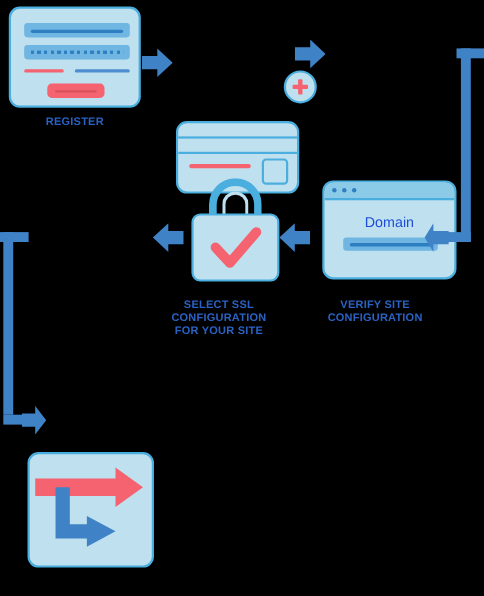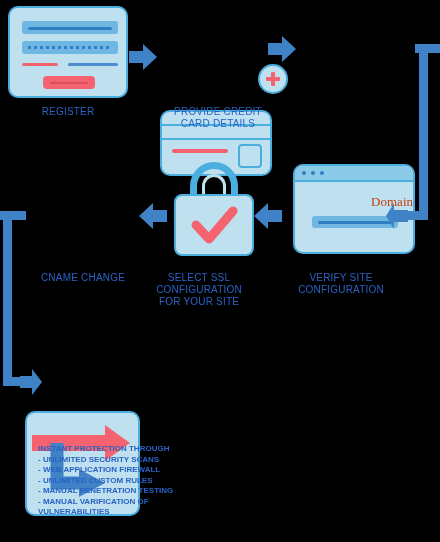--- a/index.html
+++ b/index.html
@@ -6,21 +6,21 @@
   body{width:440px;height:542px;position:relative;overflow:hidden;
        font-family:"Liberation Sans",sans-serif;}
   .stage{position:absolute;left:0;top:0;width:440px;height:542px;}
   .node{position:absolute;}
   .card{
     background:#bfe0ef;border:2px solid #4aaede;border-radius:10px;
     box-sizing:border-box;position:relative;
   }
   .label{
     position:absolute;text-align:center;color:#2a62c4;
-    font-weight:normal;font-size:10px;line-height:12px;letter-spacing:.2px;
+    font-weight:bold;font-size:10px;line-height:12px;letter-spacing:.2px;
     text-transform:uppercase;
   }
   
   #n-register{left:8px;top:6px;width:120px;height:92px;}
   .field{position:absolute;background:#6fb6e2;border-radius:3px;}
   .field .bar{position:absolute;left:6px;right:6px;top:50%;height:3px;
     margin-top:-1px;background:#2e7fc2;border-radius:2px;}
   .dots{position:absolute;left:6px;right:6px;top:50%;height:3px;margin-top:-2px;
     background:repeating-linear-gradient(to right,#2e7fc2 0 3px,transparent 3px 6px);}
   .miniline{position:absolute;height:3px;border-radius:2px;}
@@ -37,22 +37,22 @@
     background:#bfe0ef;border:2px solid #4aaede;box-sizing:border-box;}
   .plus-badge::before,.plus-badge::after{content:"";position:absolute;background:#f4636f;border-radius:1px;}
   .plus-badge::before{left:50%;top:6px;bottom:6px;width:4px;margin-left:-2px;}
   .plus-badge::after{top:50%;left:6px;right:6px;height:4px;margin-top:-2px;}
   
   .browser{background:#bfe0ef;border:2px solid #4aaede;border-radius:10px;
     box-sizing:border-box;position:relative;overflow:hidden;}
   .bbar{position:absolute;left:0;right:0;top:0;height:14px;background:#8ccbe8;
     border-bottom:2px solid #4aaede;}
   .bdot{position:absolute;top:5px;width:4px;height:4px;border-radius:50%;background:#2e7fc2;}
-  .domain-text{position:absolute;width:100%;text-align:right;color:#c2410c;
-    font-size:13px;font-family:Liberation Serif, serif;}
+  .domain-text{position:absolute;width:100%;text-align:center;color:#1d4ed8;
+    font-size:13px;font-family:Liberation Sans, sans-serif;}
   .lbl-red{position:absolute;color:#f4636f;font-size:8px;}
   
   .lock-body{position:absolute;background:#bfe0ef;border:2px solid #4aaede;
     border-radius:8px;box-sizing:border-box;}
   .shackle{position:absolute;border:7px solid #4aaede;border-bottom:none;
     border-radius:26px 26px 0 0;box-sizing:border-box;background:transparent;}
   .shackle-in{position:absolute;border:3px solid #bfe0ef;border-bottom:none;
     border-radius:22px 22px 0 0;box-sizing:border-box;}
   
   .arrow{position:absolute;}
@@ -85,22 +85,20 @@
         <path d="M0 7 L14 7 L14 0 L28 13 L14 26 L14 19 L0 19 Z" fill="#3f82c6"></path>
       </svg>
   </div>
 
   <div class="node card" id="n-cc">
     <div class="stripe" style="top:12px;height:12px;"></div>
     <div class="cc-red" style="left:10px;top:37px;width:56px;"></div>
     <div class="chip" style="left:76px;top:32px;width:20px;height:20px;"></div>
   </div>
   <div class="plus-badge" style="left:258px;top:64px;"></div>
-  <div class="label" style="left:148px;top:106px;width:140px;white-space:pre-line;">PROVIDE CREDIT
-CARD DETAILS</div>
 
   <div class="arrow" style="left:268px;top:36px;">
     <svg width="28" height="26" viewBox="0 0 28 26">
         <path d="M0 7 L14 7 L14 0 L28 13 L14 26 L14 19 L0 19 Z" fill="#3f82c6"></path>
       </svg>
   </div>
 
   <div class="node browser" style="left:293px;top:6px;width:122px;height:90px;">
     <div class="bbar">
       <span class="bdot" style="left:7px;"></span>
@@ -152,31 +150,24 @@
   </div>
 
   <div class="node card" style="left:25px;top:163px;width:115px;height:105px;">
     <svg width="111" height="101" viewBox="0 0 111 101" style="position:absolute;left:0;top:0;">
       <path d="M5 22 L78 22 L78 12 L103 30 L78 48 L78 38 L5 38 Z" fill="#f4636f"></path>
       <path d="M30 30 L30 70 L58 70" stroke="#3f82c6" stroke-width="13" fill="none" stroke-linejoin="miter"></path>
       <path d="M52 56 L78 70 L52 84 Z" fill="#3f82c6"></path>
     </svg>
 
   </div>
-  <div class="label" style="left:20px;top:272px;width:126px;">CNAME CHANGE</div>
 
   <div class="conn" style="left:0px;top:211px;width:26px;height:9px;"></div>
   <div class="conn" style="left:3px;top:211px;width:9px;height:166px;"></div>
   <div class="conn" style="left:3px;top:377px;width:24px;height:9px;"></div>
   <div class="arrow" style="left:20px;top:369px;">
     <svg width="22" height="26" viewBox="0 0 22 26">
         <path d="M0 7 L12 7 L12 0 L22 13 L12 26 L12 19 L0 19 Z" fill="#3f82c6"></path>
       </svg>
   </div>
 
-  <div class="txtlist" style="left:38px;top:444px;width:150px;">INSTANT PROTECTION THROUGH
-- Unlimited Security Scans
-- Web Application Firewall
-- Unlimited Custom Rules
-- Manual Penetration Testing
-- Manual Varification Of Vulnerabilities</div>
 
 </div>
 
 </body></html>

